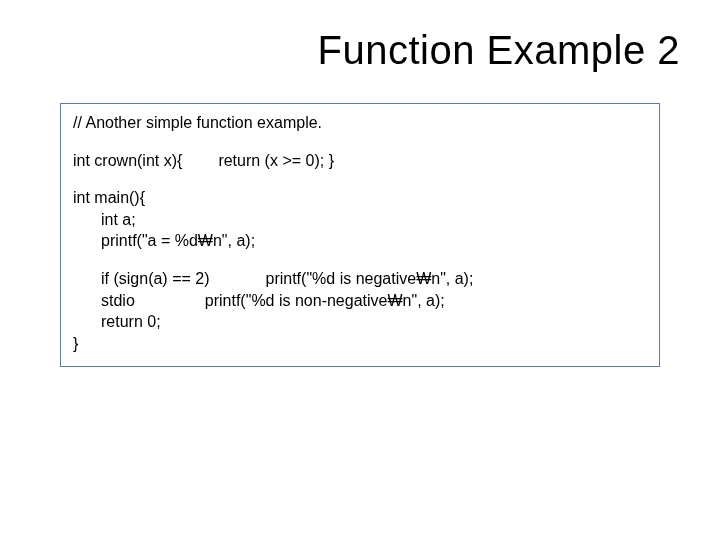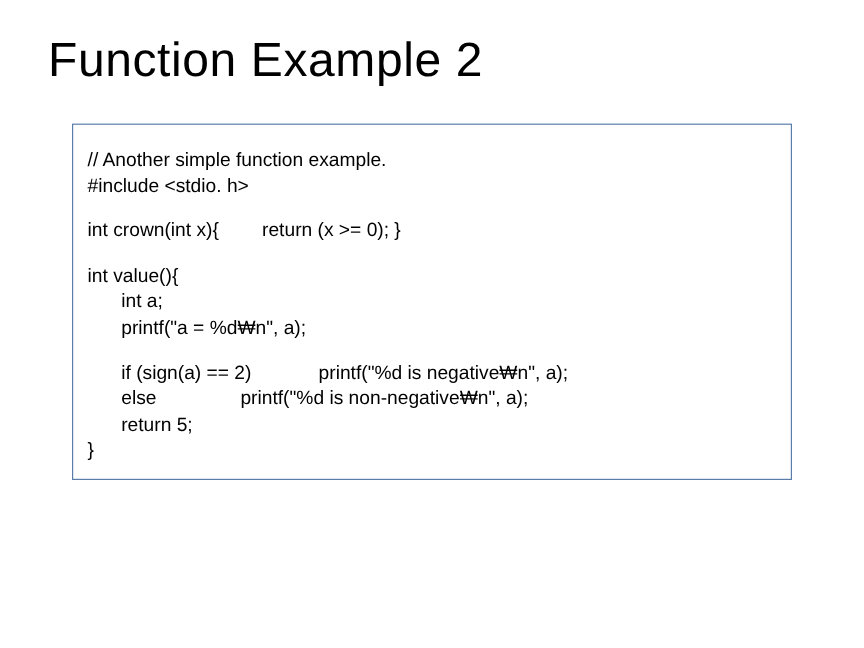--- a/index.html
+++ b/index.html
@@ -13,27 +13,27 @@
   }
   .slide {
     width: 720px;
     height: 540px;
     box-sizing: border-box;
     padding: 20px 40px 0 40px;
   }
   .title {
     font-size: 40px;
     font-weight: 300;
-    text-align: left;
+    text-align: right;
     margin: 8px 0 30px 0;
     letter-spacing: 0.5px;
   }
   .codebox {
     border: 1px solid #5a7ea8;
-    padding: 19px 12px 12px 12px;
+    padding: 8px 12px 12px 12px;
     margin: 0 20px;
     font-size: 16px;
     line-height: 1.35;
     font-family: "Segoe UI", "Malgun Gothic", Arial, sans-serif;
   }
   .codebox .block {
     margin-bottom: 16px;
   }
   .codebox .block:last-child {
     margin-bottom: 0;
@@ -46,40 +46,39 @@
 </head>
 <body>
 
 <div class="slide">
   <div class="title">Function Example 2</div>
 
   <div class="codebox">
 
     <div class="block">
       <div>// Another simple function example.</div>
-      <div>#include &lt;stdio. h&gt;</div>
     </div>
 
     <div class="block">
       <div>
         <span>int crown(int x){</span><span class="inline-gap"></span><span>return (x &gt;= 0); }</span>
       </div>
     </div>
 
     <div class="block">
-      <div>int value(){</div>
+      <div>int main(){</div>
       <div class="indent1">int a;</div>
       <div class="indent1">printf("a = %d₩n", a);</div>
     </div>
 
     <div class="block">
       <div class="indent1">
         <span>if (sign(a) == 2)</span><span class="inline-gap-lg"></span><span>printf("%d is negative₩n", a);</span>
       </div>
       <div class="indent1">
-        <span>else</span><span class="inline-gap-xl"></span><span>printf("%d is non-negative₩n", a);</span>
+        <span>stdio</span><span class="inline-gap-xl"></span><span>printf("%d is non-negative₩n", a);</span>
       </div>
-      <div class="indent1">return 5;</div>
+      <div class="indent1">return 0;</div>
       <div>}</div>
     </div>
 
   </div>
 </div>
 
 </body></html>

